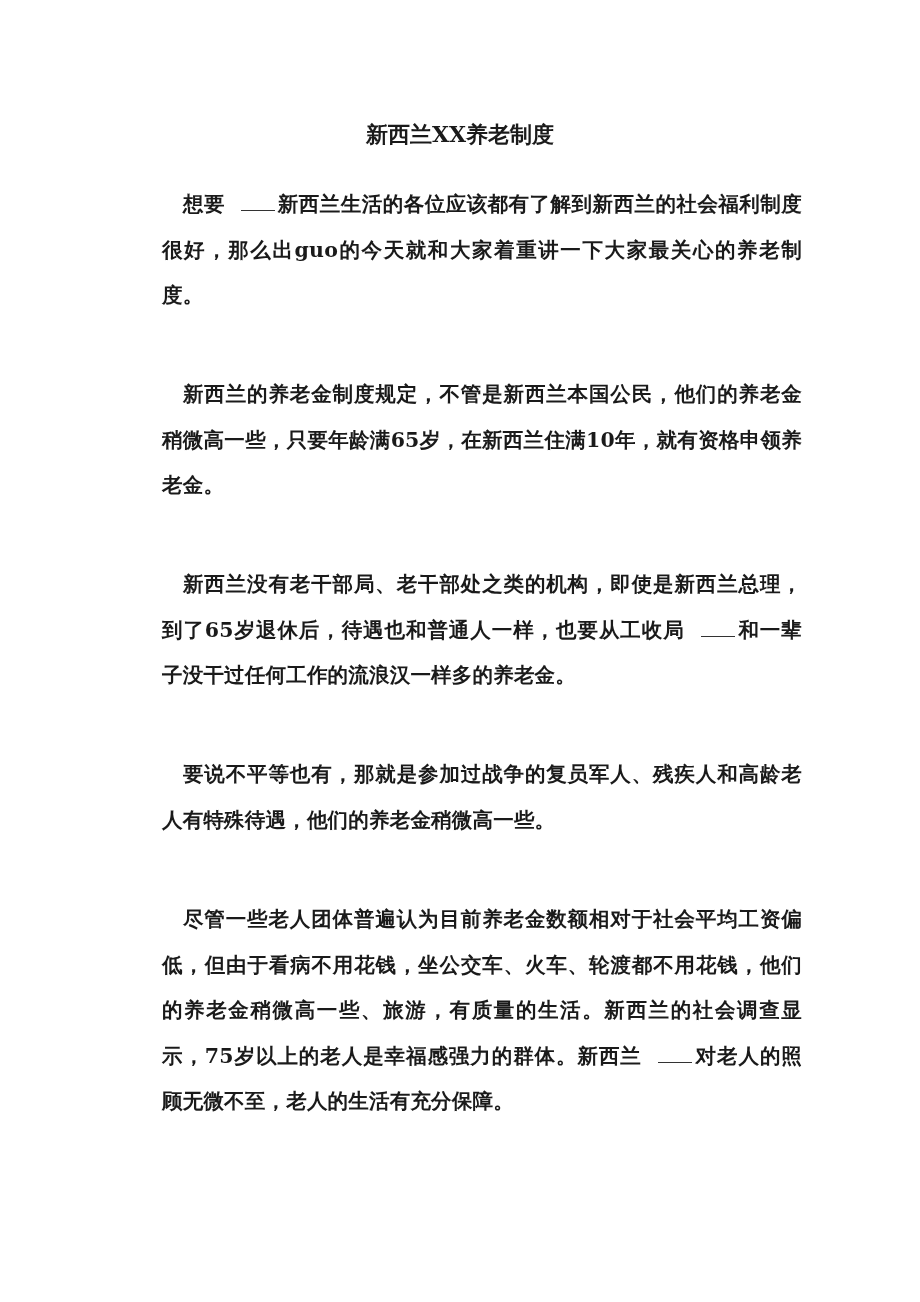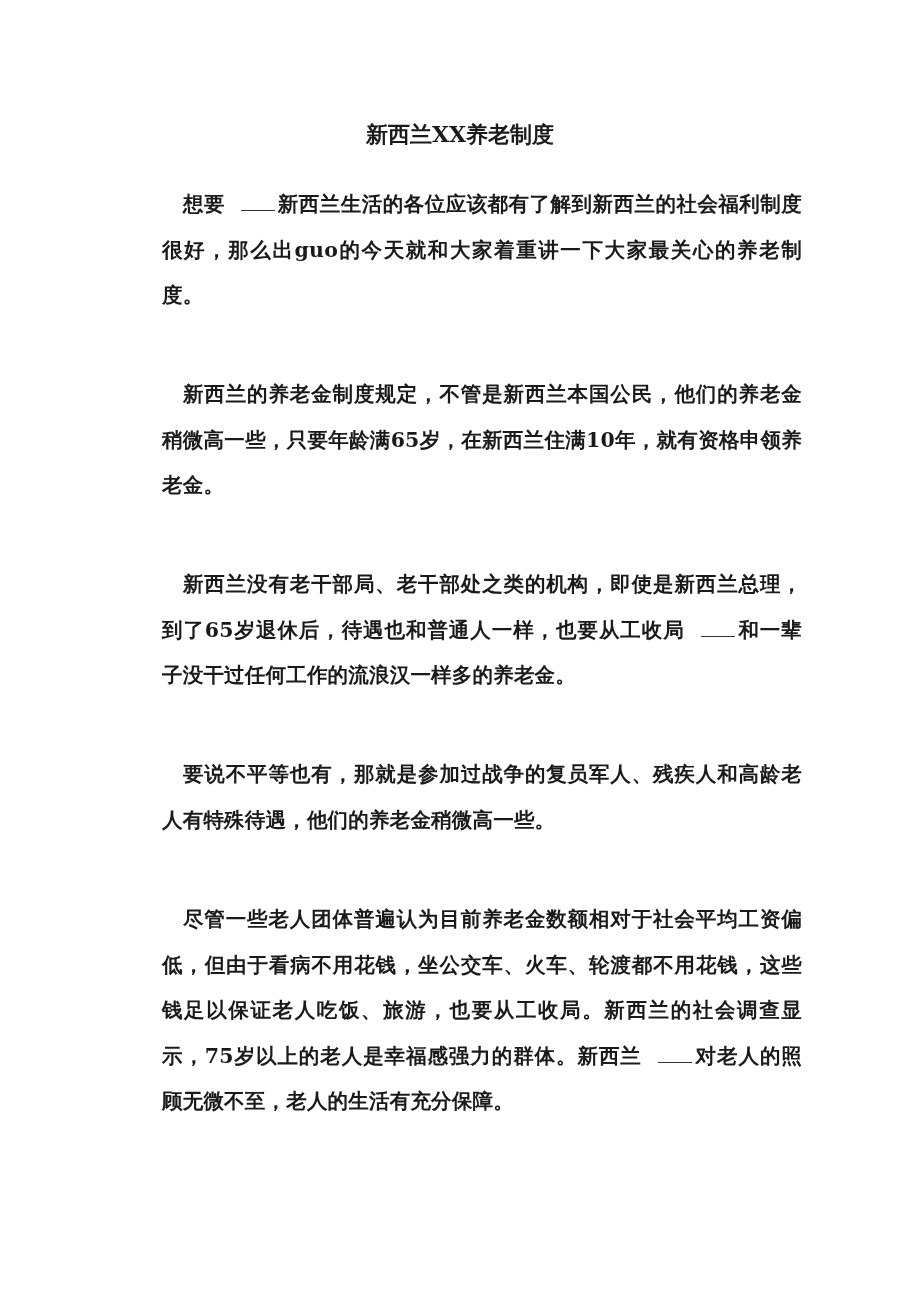--- a/index.html
+++ b/index.html
@@ -20,14 +20,14 @@
   <div class="title">新西兰XX养老制度</div>
 
   <p class="para" style="top:166px;"><span>想要 </span><span class="blank"></span><span>新西兰生活的各位应该都有了解到新西兰的社会福利制度很好，那么出guo的今天就和大家着重讲一下大家最关心的养老制度。</span></p>
 
   <p class="para" style="top:356px;">新西兰的养老金制度规定，不管是新西兰本国公民，他们的养老金稍微高一些，只要年龄满65岁，在新西兰住满10年，就有资格申领养老金。</p>
 
   <p class="para" style="top:546px;"><span>新西兰没有老干部局、老干部处之类的机构，即使是新西兰总理，到了65岁退休后，待遇也和普通人一样，也要从工收局 </span><span class="blank"></span><span>和一辈子没干过任何工作的流浪汉一样多的养老金。</span></p>
 
   <p class="para" style="top:736px;">要说不平等也有，那就是参加过战争的复员军人、残疾人和高龄老人有特殊待遇，他们的养老金稍微高一些。</p>
 
-  <p class="para" style="top:881px;"><span>尽管一些老人团体普遍认为目前养老金数额相对于社会平均工资偏低，但由于看病不用花钱，坐公交车、火车、轮渡都不用花钱，这些钱足以保证老人吃饭、旅游，也要从工收局。新西兰的社会调查显示，75岁以上的老人是幸福感强力的群体。新西兰 </span><span class="blank"></span><span>对老人的照顾无微不至，老人的生活有充分保障。</span></p>
+  <p class="para" style="top:881px;"><span>尽管一些老人团体普遍认为目前养老金数额相对于社会平均工资偏低，但由于看病不用花钱，坐公交车、火车、轮渡都不用花钱，他们的养老金稍微高一些、旅游，有质量的生活。新西兰的社会调查显示，75岁以上的老人是幸福感强力的群体。新西兰 </span><span class="blank"></span><span>对老人的照顾无微不至，老人的生活有充分保障。</span></p>
 </div>
 
 </body></html>

